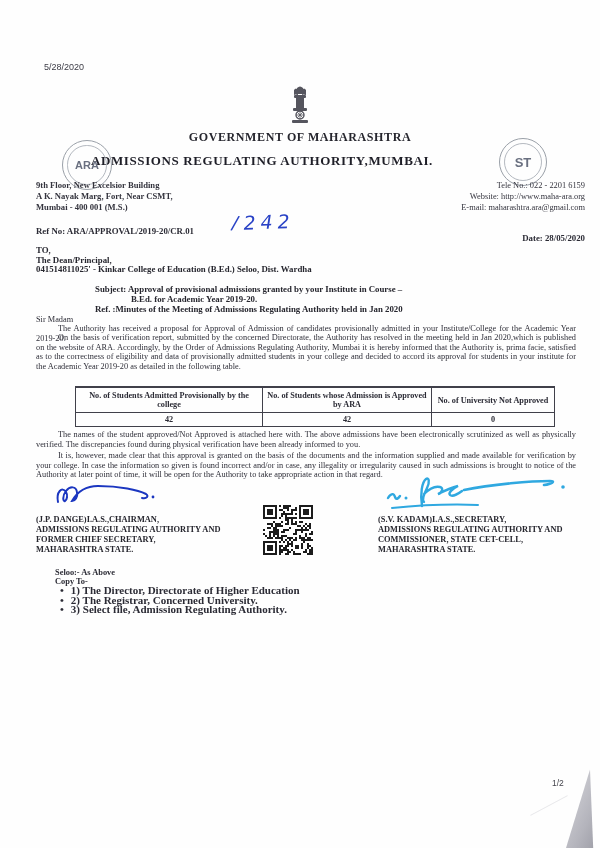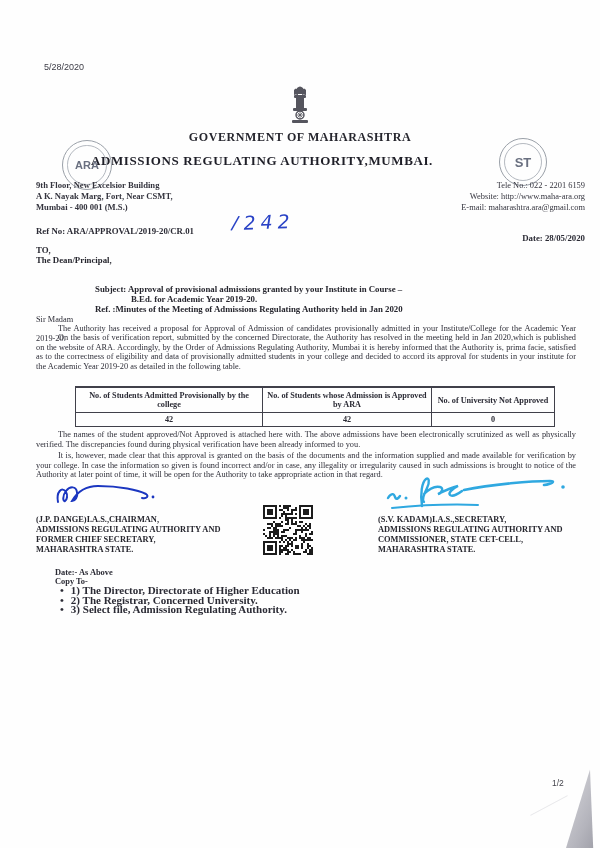--- a/index.html
+++ b/index.html
@@ -87,20 +87,21 @@
 
   <div class="abs refline" style="left:36px;top:226px;">Ref No: ARA/APPROVAL/2019-20/CR.01</div>
   <div class="abs hand-ref" style="left:232px;top:211px;">
     <span style="display:inline-block;transform:rotate(14deg);font-style:normal;">/</span><span>242</span>
   </div>
   <div class="abs refline" style="right:15px;top:233px;">Date: 28/05/2020</div>
 
   <div class="abs to-block" style="left:36px;top:246px;">
     <div>TO,</div>
     <div>The Dean/Principal,</div>
+    <div style="font-weight:600;">041514811025' - Kinkar College of Education (B.Ed.) Seloo, Dist. Wardha</div>
   </div>
 
   <div class="abs subj" style="left:95px;top:284px;">Subject: Approval of provisional admissions granted by your Institute in Course –</div>
   <div class="abs subj" style="left:131px;top:294px;">B.Ed. for Academic Year 2019-20.</div>
   <div class="abs subj" style="left:95px;top:304px;">Ref. :Minutes of the Meeting of Admissions Regulating Authority held in Jan 2020</div>
 
   <div class="abs para" style="left:36px;top:315px;width:200px;">Sir Madam</div>
   <div class="abs para indent" style="left:36px;top:324px;">The Authority has received a proposal for Approval of Admission of candidates provisionally admitted in your Institute/College for the Academic Year 2019-20.</div>
   <div class="abs para indent" style="left:36px;top:333px;">On the basis of verification report, submitted by the concerned Directorate, the Authority has resolved in the meeting held in Jan 2020,which is published on the website of ARA.  Accordingly, by the Order of Admissions Regulating Authority, Mumbai it is hereby informed that the Authority is, prima facie, satisfied as to the correctness of eligibility and data of provisionally admitted students in your college and decided to accord its approval for students in your institute for the Academic Year 2019-20 as detailed in the following table.</div>
 
@@ -362,21 +363,21 @@
     </svg>
   </div>
 
   <div class="abs sigblock" style="left:378px;top:515px;">
     <div>(S.V. KADAM)I.A.S.,SECRETARY,</div>
     <div>ADMISSIONS REGULATING AUTHORITY AND</div>
     <div>COMMISSIONER, STATE CET-CELL,</div>
     <div>MAHARASHTRA STATE.</div>
   </div>
 
-  <div class="abs foot" style="left:55px;top:568px;">Date:- As Above</div>
+  <div class="abs foot" style="left:55px;top:568px;">Seloo:- As Above</div>
   <div class="abs foot" style="left:55px;top:577px;">Copy To-</div>
   <ul class="copylist abs" style="left:60px;top:586px;">
     <li>1) The Director, Directorate of Higher Education</li>
     <li>2) The Registrar, Concerned University.</li>
     <li>3) Select file, Admission Regulating Authority.</li>
   </ul>
 
   <div class="abs pagenum" style="left:552px;top:778px;">1/2</div>
 
   <div class="abs scratch" style="left:528px;top:805px;"></div>

